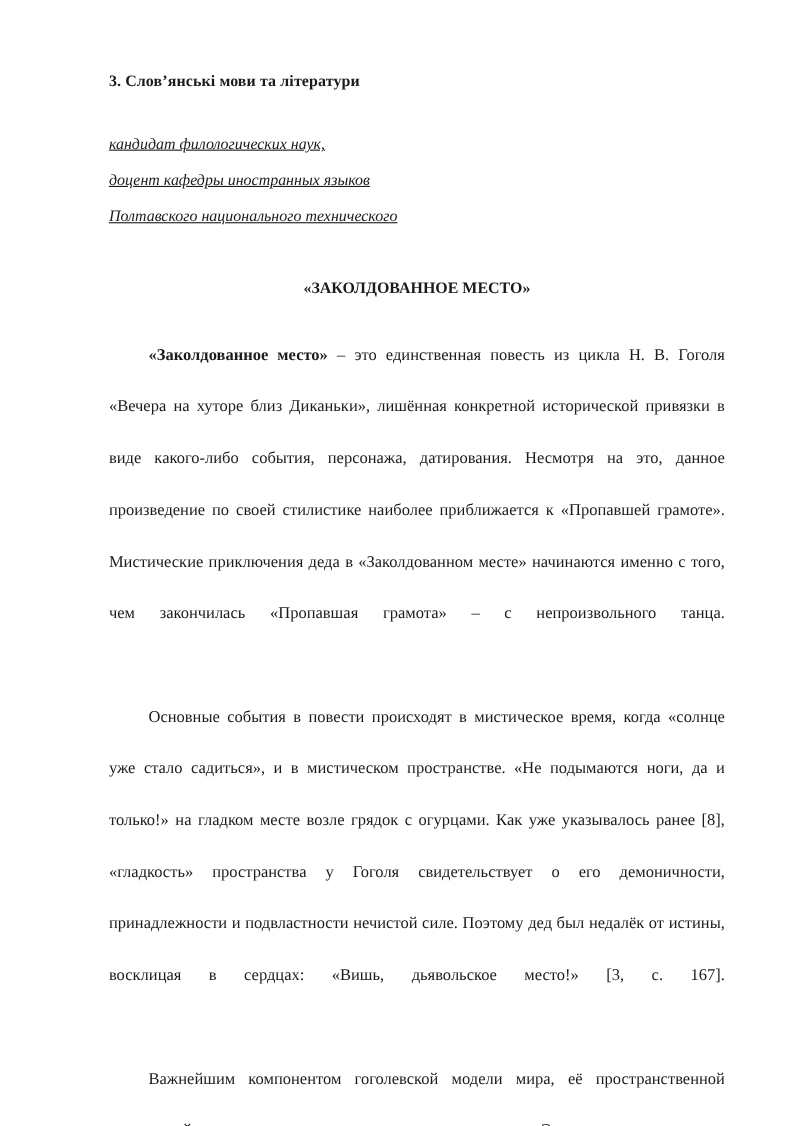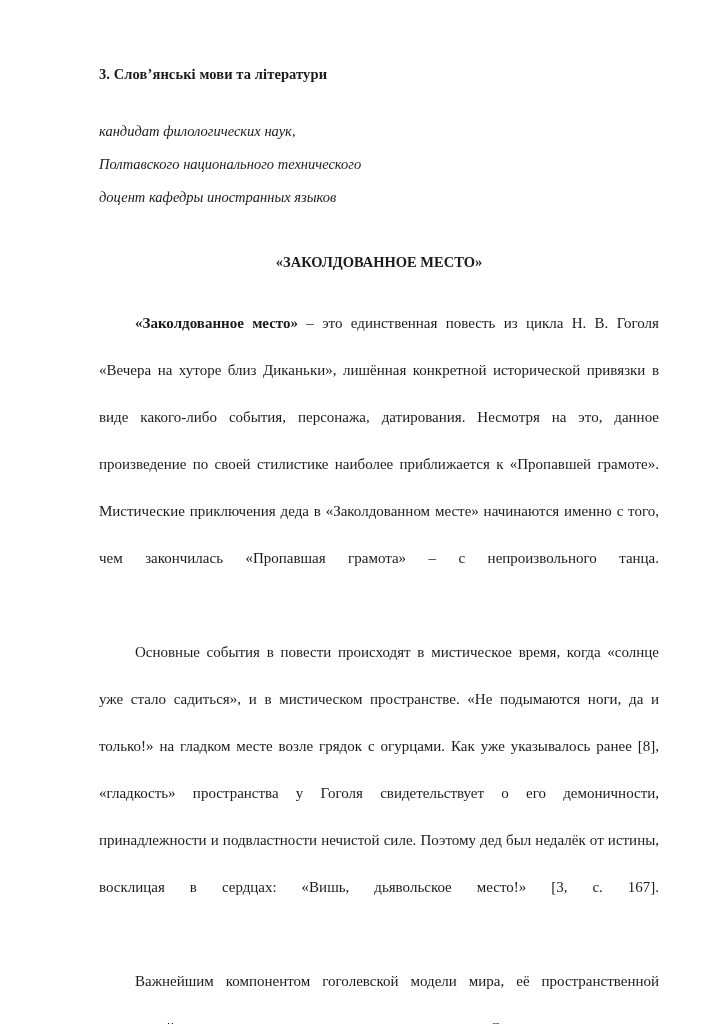--- a/index.html
+++ b/index.html
@@ -57,20 +57,21 @@
     text-align: left;
   }
 
   .affiliation-line {
     font-size: 14.5px;
     font-style: italic;
     font-weight: normal;
     line-height: 33px;
     margin: 0;
     text-align: left;
+    text-decoration: underline;
   }
 
   
   .article-title {
     margin: 0;
     padding-top: 34px;
     font-size: 14.5px;
     font-weight: bold;
     text-align: center;
     line-height: 28.5px;
@@ -112,22 +113,22 @@
 </head>
 <body>
 
 <div class="page">
   <div class="text-block">
 
     <h1 class="section-heading">3. Слов’янські мови та літератури</h1>
 
     <div class="author-block">
       <p class="affiliation-line">кандидат филологических наук,</p>
+      <p class="affiliation-line">доцент кафедры иностранных языков</p>
       <p class="affiliation-line">Полтавского национального технического</p>
-      <p class="affiliation-line">доцент кафедры иностранных языков</p>
     </div>
 
     <h2 class="article-title">
       <span class="title-line">«ЗАКОЛДОВАННОЕ МЕСТО»</span>
     </h2>
 
     <div class="body-copy">
       <p class="para">
         <b class="bold">«Заколдованное место»</b><span> – это единственная повесть из цикла Н. В. Гоголя «Вечера на хуторе близ Диканьки», лишённая конкретной исторической привязки в виде какого-либо события, персонажа, датирования. Несмотря на это, данное произведение по своей стилистике наиболее приближается к «Пропавшей грамоте». Мистические приключения деда в «Заколдованном месте» начинаются именно с того, чем закончилась «Пропавшая грамота» – с непроизвольного танца.</span>
       </p>

